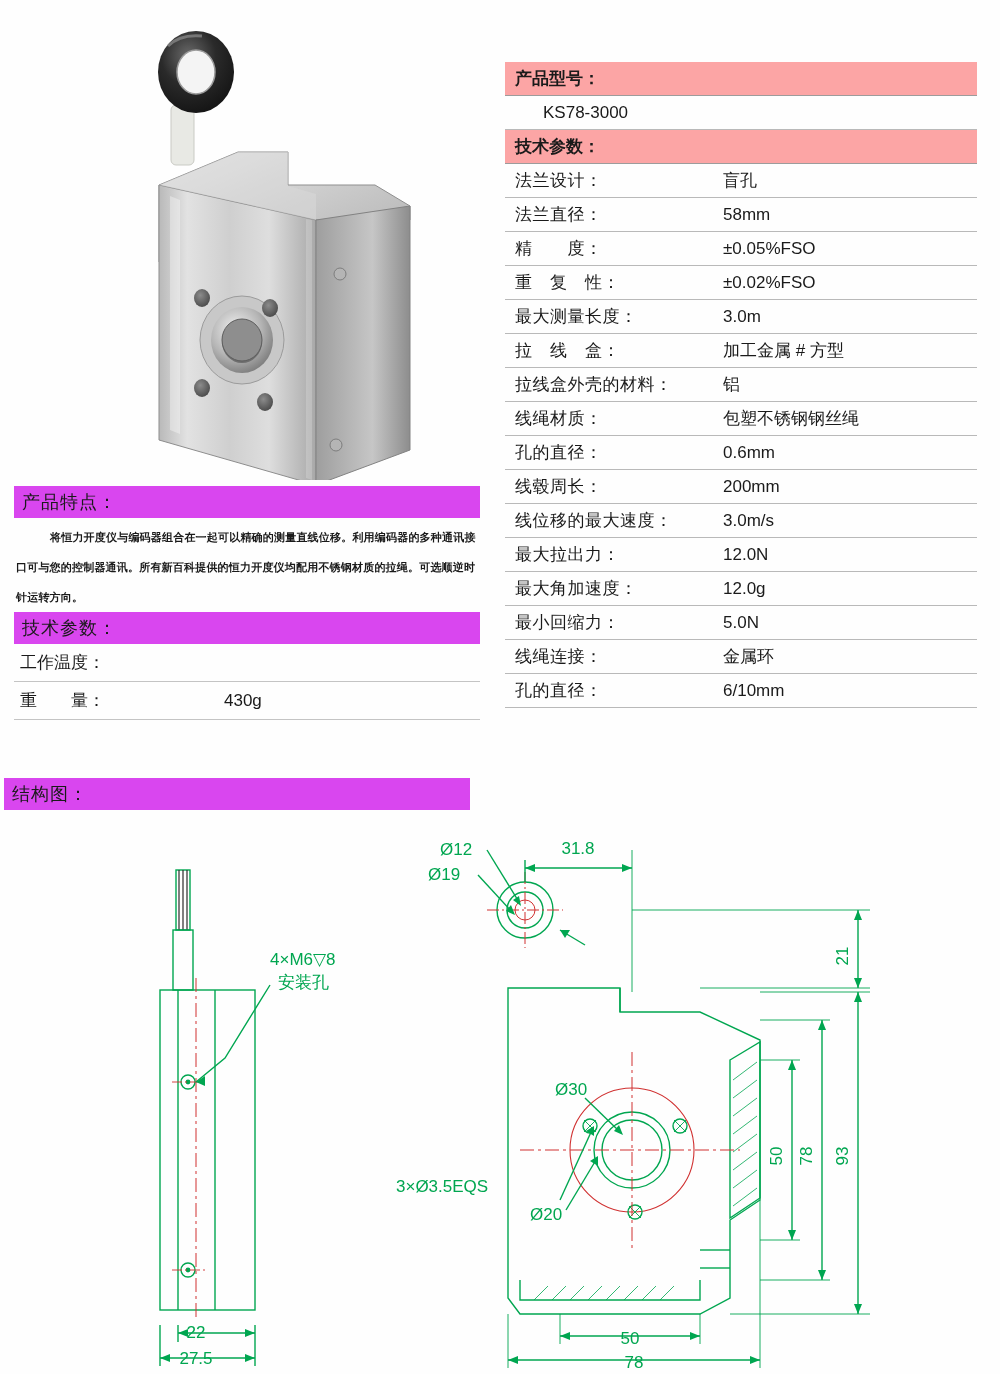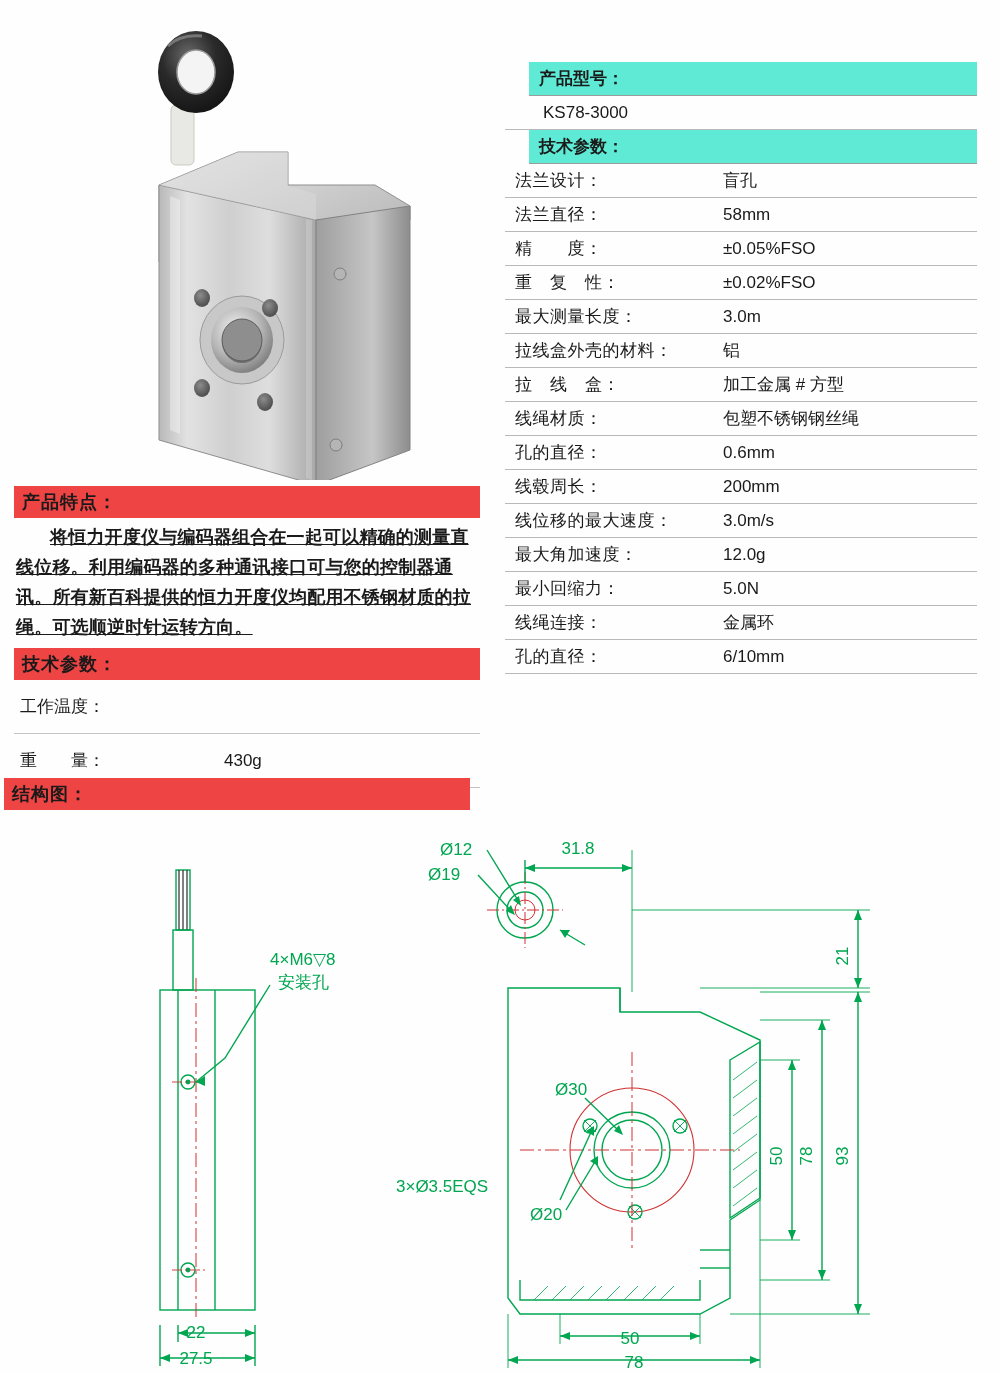--- a/index.html
+++ b/index.html
@@ -31,24 +31,23 @@
     width: 472px;
   }
   .spec-row {
     display: flex;
     align-items: center;
     height: 34px;
     border-bottom: 1px solid #b9b9b9;
     font-size: 17px;
   }
   .spec-row.header {
-    background: #5eead4;
+    background: #fca5a5;
     font-weight: bold;
     border-bottom: 1px solid #9c9c9c;
-    margin-left: 24px;
   }
   .spec-row.value-only {
     border-bottom: 1px solid #b9b9b9;
   }
   .spec-key {
     width: 212px;
     padding-left: 10px;
     letter-spacing: 0.5px;
   }
   .spec-val {
@@ -58,41 +57,40 @@
   .spec-head-label { padding-left: 10px; }
   .spec-single { padding-left: 38px; }
 
   
   .feature-block {
     position: absolute;
     left: 14px; top: 486px;
     width: 466px;
   }
   .bar {
-    background: #ef4444;
-    font-weight: bold;
+    background: #d946ef;
+    font-weight: normal;
     font-size: 18px;
     height: 32px;
     line-height: 32px;
     padding-left: 8px;
     letter-spacing: 1px;
   }
   .feature-text {
-    font-size: 18px;
+    font-size: 11px;
     line-height: 30px;
     font-weight: bold;
-    padding: 4px 2px 6px 2px;
+    padding: 4px 2px 0 2px;
     text-indent: 34px;
     letter-spacing: 0.2px;
-    text-decoration: underline;
   }
   .mini-row {
     display: flex;
     align-items: center;
-    height: 54px;
+    height: 38px;
     border-bottom: 1px solid #c4c4c4;
     font-size: 17px;
   }
   .mini-key { width: 150px; padding-left: 6px; }
   .mini-val { flex: 1; padding-left: 60px; }
 
   
   .struct-bar {
     position: absolute;
     left: 4px; top: 778px;
@@ -212,42 +210,46 @@
     </div>
     <div class="spec-row">
       <span class="spec-key">重　复　性：</span>
       <span class="spec-val">±0.02%FSO</span>
     </div>
     <div class="spec-row">
       <span class="spec-key">最大测量长度：</span>
       <span class="spec-val">3.0m</span>
     </div>
     <div class="spec-row">
+      <span class="spec-key">拉　线　盒：</span>
+      <span class="spec-val">加工金属 # 方型</span>
+    </div>
+    <div class="spec-row">
       <span class="spec-key">拉线盒外壳的材料：</span>
       <span class="spec-val">铝</span>
     </div>
     <div class="spec-row">
-      <span class="spec-key">拉　线　盒：</span>
-      <span class="spec-val">加工金属 # 方型</span>
-    </div>
-    <div class="spec-row">
       <span class="spec-key">线绳材质：</span>
       <span class="spec-val">包塑不锈钢钢丝绳</span>
     </div>
     <div class="spec-row">
       <span class="spec-key">孔的直径：</span>
       <span class="spec-val">0.6mm</span>
     </div>
     <div class="spec-row">
       <span class="spec-key">线毂周长：</span>
       <span class="spec-val">200mm</span>
     </div>
     <div class="spec-row">
       <span class="spec-key">线位移的最大速度：</span>
       <span class="spec-val">3.0m/s</span>
+    </div>
+    <div class="spec-row">
+      <span class="spec-key">最大拉出力：</span>
+      <span class="spec-val">12.0N</span>
     </div>
     <div class="spec-row">
       <span class="spec-key">最大角加速度：</span>
       <span class="spec-val">12.0g</span>
     </div>
     <div class="spec-row">
       <span class="spec-key">最小回缩力：</span>
       <span class="spec-val">5.0N</span>
     </div>
     <div class="spec-row">

